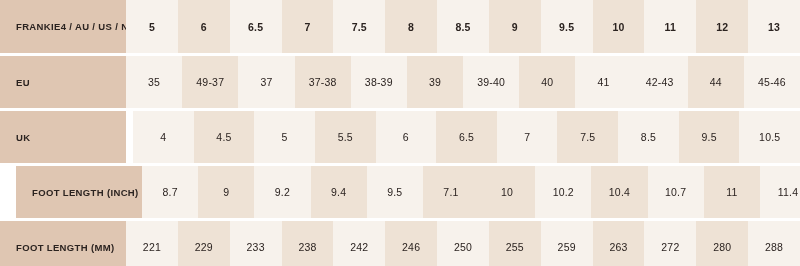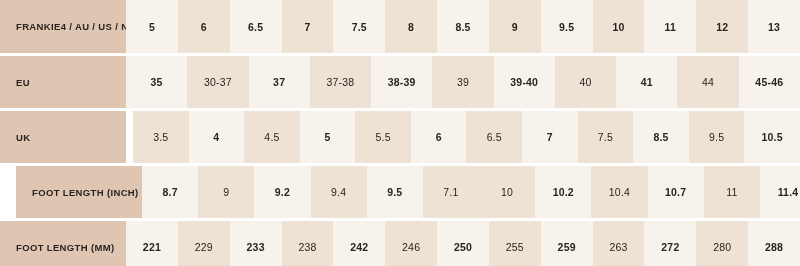--- a/index.html
+++ b/index.html
@@ -65,21 +65,21 @@
     display: flex;
     align-items: center;
     justify-content: center;
     font-size: 10.5px;
     color: #2b2320;
     letter-spacing: 0.2px;
     box-sizing: border-box;
   }
 
   
-  .cell.tint-light { background: #f7f2ec; font-weight: bold; }
+  .cell.tint-light { background: #f7f2ec; }
   .cell.tint-dark  { background: #eee2d5; }
 
   .head-row .cell {
     font-weight: bold;
     font-size: 10.5px;
   }
 
   .head-row .row-label { font-weight: bold; }
 </style>
 </head>
@@ -102,37 +102,37 @@
         <div class="cell tint-light">11</div>
         <div class="cell tint-dark">12</div>
         <div class="cell tint-light">13</div>
       </div>
     </div>
     <div class="row-gap"></div>
     <div class="chart-row" style="height: 52px; flex: 0 0 52px;">
       <div class="row-label">EU</div>
       <div class="cells">
         <div class="cell tint-light">35</div>
-        <div class="cell tint-dark">30-37</div>
+        <div class="cell tint-dark">49-37</div>
         <div class="cell tint-light">37</div>
         <div class="cell tint-dark">37-38</div>
         <div class="cell tint-light">38-39</div>
         <div class="cell tint-dark">39</div>
         <div class="cell tint-light">39-40</div>
         <div class="cell tint-dark">40</div>
         <div class="cell tint-light">41</div>
+        <div class="cell tint-light">42-43</div>
         <div class="cell tint-dark">44</div>
         <div class="cell tint-light">45-46</div>
       </div>
     </div>
     <div class="row-gap"></div>
     <div class="chart-row" style="height: 52px; flex: 0 0 52px; gap: 7px;">
       <div class="row-label">UK</div>
       <div class="cells">
-        <div class="cell tint-dark">3.5</div>
         <div class="cell tint-light">4</div>
         <div class="cell tint-dark">4.5</div>
         <div class="cell tint-light">5</div>
         <div class="cell tint-dark">5.5</div>
         <div class="cell tint-light">6</div>
         <div class="cell tint-dark">6.5</div>
         <div class="cell tint-light">7</div>
         <div class="cell tint-dark">7.5</div>
         <div class="cell tint-light">8.5</div>
         <div class="cell tint-dark">9.5</div>

